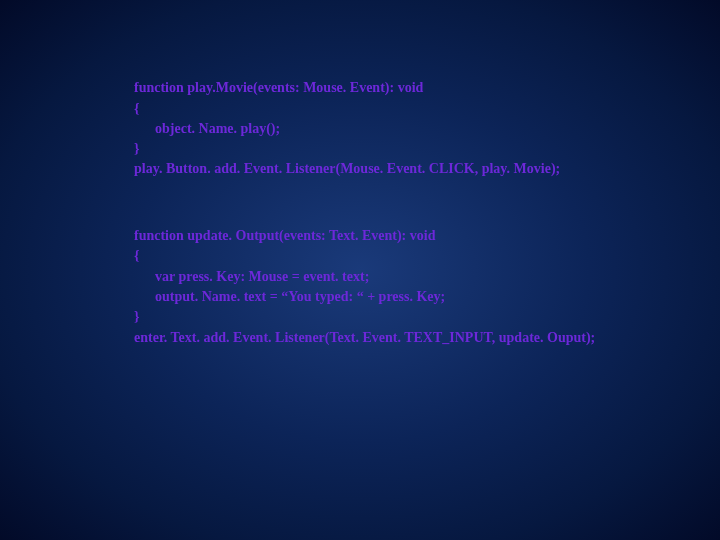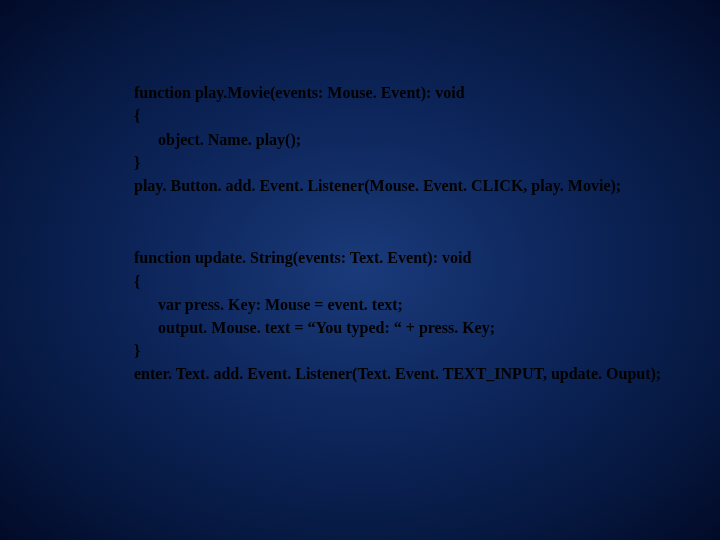--- a/index.html
+++ b/index.html
@@ -13,22 +13,22 @@
     background: radial-gradient(ellipse at center, #1a3a7a 0%, #0c2458 45%, #061840 75%, #020a28 100%);
     font-family: "Times New Roman", Times, serif;
   }
   .slide {
     width: 720px;
     height: 540px;
     box-sizing: border-box;
     padding: 58px 0 0 134px;
   }
   .code-block {
-    color: #000000;
-    font-size: 16px;
+    color: #6d28d9;
+    font-size: 14px;
     font-weight: bold;
     line-height: 1.45;
     white-space: pre;
   }
   .gap {
     height: 26px;
   }
 </style>
 </head>
 <body>
@@ -36,20 +36,20 @@
 <div class="slide">
   <div class="code-block">
 <span>function play.Movie(events: Mouse. Event): void</span>
 <span>{</span>
 <span>      object. Name. play();</span>
 <span>}</span>
 <span>play. Button. add. Event. Listener(Mouse. Event. CLICK, play. Movie);</span>
 </div>
   <div class="gap"></div>
   <div class="code-block">
-<span>function update. String(events: Text. Event): void</span>
+<span>function update. Output(events: Text. Event): void</span>
 <span>{</span>
 <span>      var press. Key: Mouse = event. text;</span>
-<span>      output. Mouse. text = “You typed: “ + press. Key;</span>
+<span>      output. Name. text = “You typed: “ + press. Key;</span>
 <span>}</span>
 <span>enter. Text. add. Event. Listener(Text. Event. TEXT_INPUT, update. Ouput);</span>
 </div>
 </div>
 
 </body></html>

